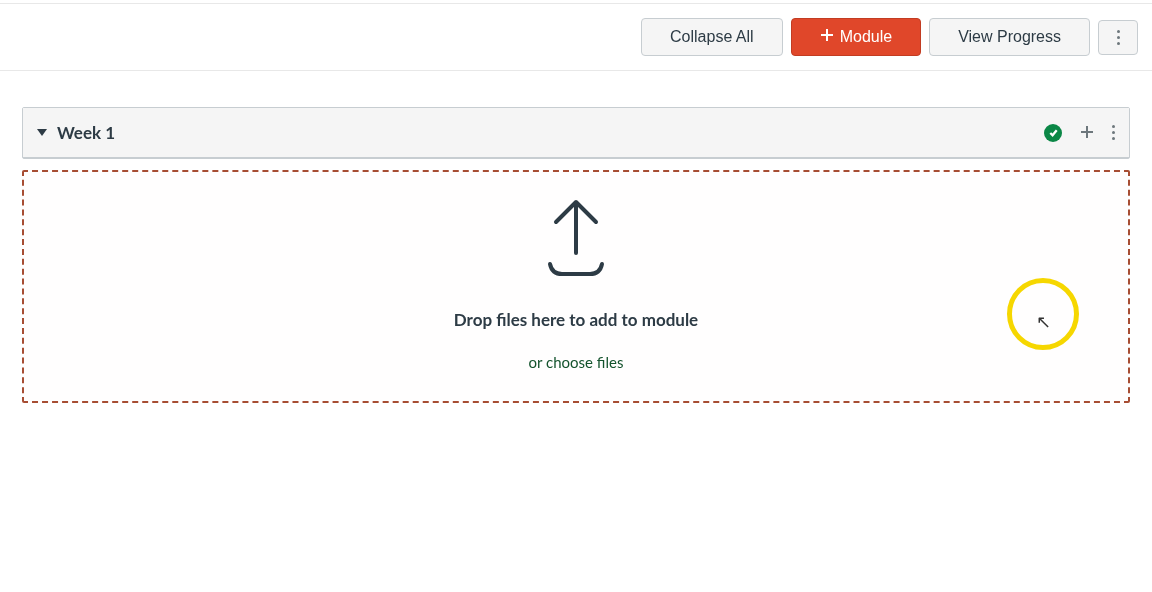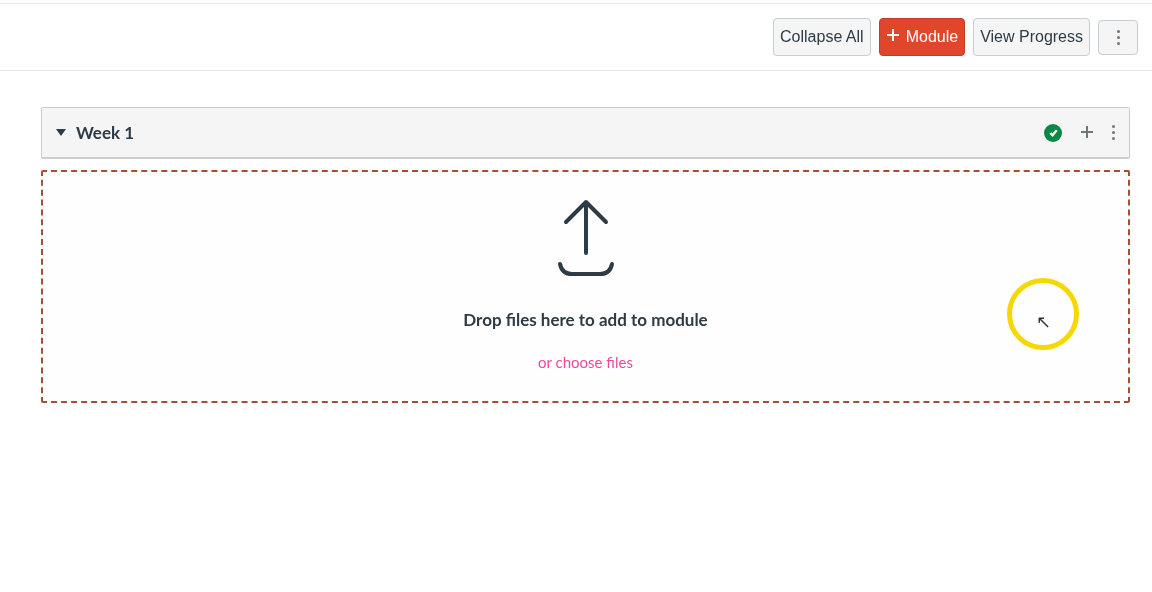--- a/index.html
+++ b/index.html
@@ -21,21 +21,21 @@
       align-items: center;
       padding: 14px 14px 14px 14px;
       border-bottom: 1px solid #e8e8e8;
       gap: 8px;
     }
     .btn {
       border: 1px solid #c7cdd1;
       background: #f5f5f5;
       color: #2d3b45;
       font-size: 16px;
-      padding: 9px 6px;
+      padding: 9px 28px;
       border-radius: 4px;
       cursor: pointer;
       display: inline-flex;
       align-items: center;
       gap: 6px;
     }
     .btn-primary {
       background: #e0472a;
       border-color: #c23c22;
       color: #fff;
@@ -54,21 +54,20 @@
       display: flex;
       flex-direction: column;
       gap: 3px;
       align-items: center;
     }
     .dots span {
       width: 3px; height: 3px; background: #6d777c; border-radius: 50%;
     }
     .content {
       padding: 36px 22px 0 22px;
-      margin-left: 19px;
     }
     .module {
       border: 1px solid #c7cdd1;
       border-radius: 2px;
     }
     .module-header {
       background: #f5f5f5;
       border-bottom: 1px solid #c7cdd1;
       display: flex;
       align-items: center;
@@ -129,21 +128,21 @@
       height: 78px;
       margin-bottom: 22px;
     }
     .drop-text {
       color: #2d3b45;
       font-size: 17px;
       font-weight: 700;
       margin-bottom: 12px;
     }
     .choose-link {
-      color: #ec4899;
+      color: #14532d;
       font-size: 15px;
       cursor: pointer;
     }
     .cursor-indicator {
       position: absolute;
       left: 1007px;
       top: 278px;
       width: 72px;
       height: 72px;
       border: 5px solid #f6d700;

